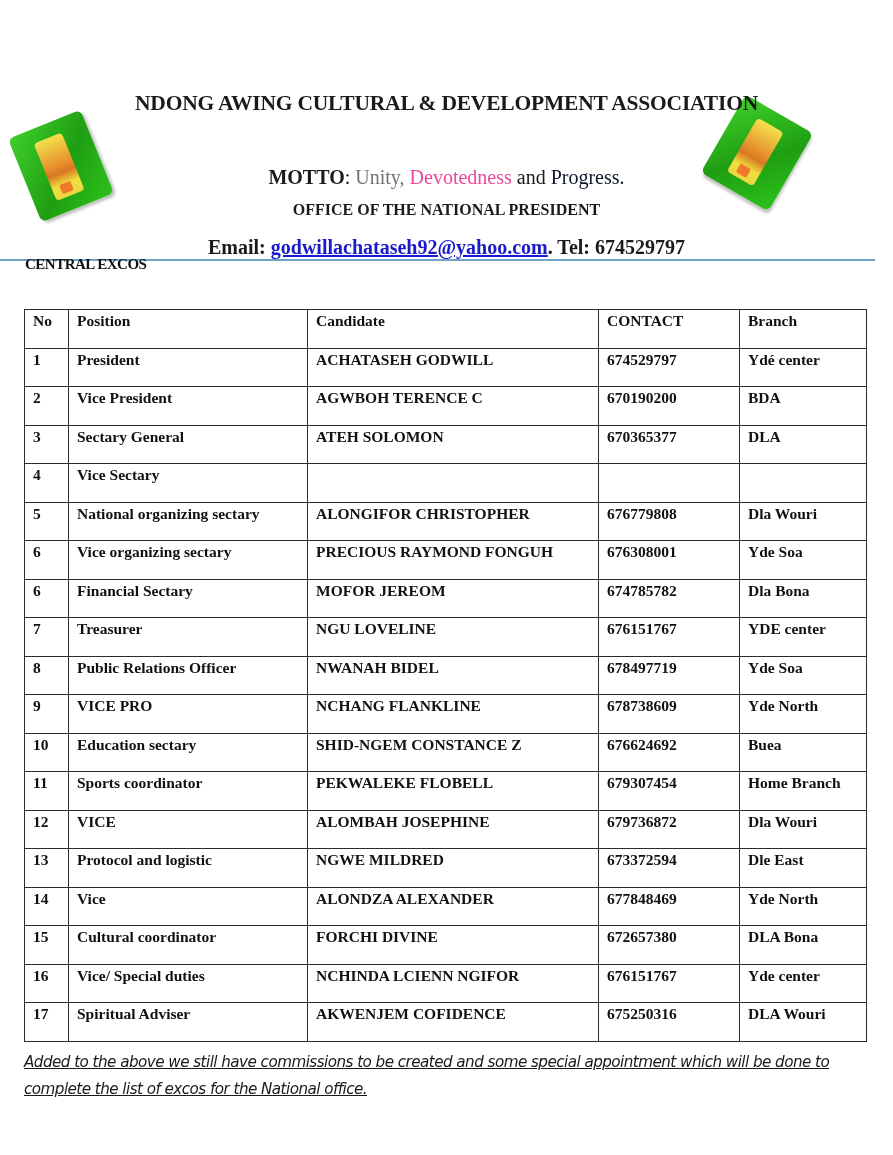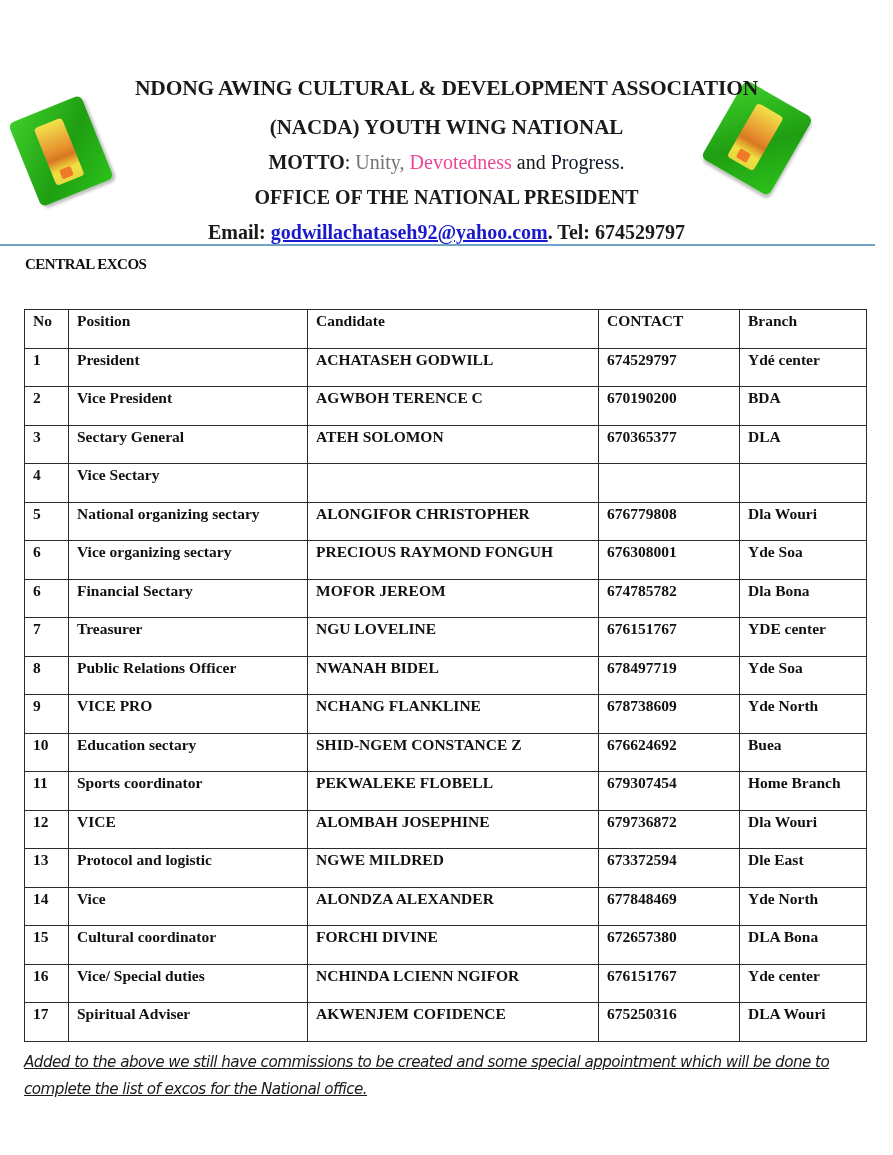--- a/index.html
+++ b/index.html
@@ -1,28 +1,28 @@
 <!DOCTYPE html>
 <html><head>
 <meta charset="utf-8">
 <style>
   html, body { margin: 0; padding: 0; background: #ffffff; }
   body { width: 893px; height: 1155px; position: relative; overflow: hidden;
          font-family: "Liberation Serif", "DejaVu Serif", serif; color: #111; }
-  .header { position: absolute; left: 0; top: 1px; width: 893px; height: 245px; border-radius: 30px; }
+  .header { position: absolute; left: 0; top: 16px; width: 893px; height: 245px; border-radius: 30px; }
   .hline { position: absolute; left: 60px; right: 60px; text-align: center; white-space: nowrap;
            font-weight: bold; color: #1a1a1a; }
   .l1 { top: 75px; font-size: 21.5px; letter-spacing: -0.2px; }
   .l2 { top: 114px; font-size: 21px; }
   .l3 { top: 150px; font-size: 20px; }
   .l3 .plain { font-weight: normal; }
   .c-unity { color: #737373; }
   .c-dev { color: #ec4899; }
   .c-prog { color: #0f172a; }
-  .l4 { top: 185px; font-size: 20px; }
+  .l4 { top: 185px; font-size: 16px; }
   .l5 { top: 220px; font-size: 20px; }
   .l5 a { color: #1a1acc; text-decoration: underline; }
   .rule { position: absolute; left: 0; top: 243px; width: 875px; height: 2px; background: #6fa3c8; }
   .logo { position: absolute; width: 78px; height: 90px; border-radius: 6px;
           background: linear-gradient(135deg, #3fcf2a 0%, #1f9e12 55%, #2cc21a 100%);
           box-shadow: 2px 3px 3px rgba(0,0,0,0.25); }
   .logo .fig { position: absolute; left: 22px; top: 14px; width: 30px; height: 62px;
                background: linear-gradient(180deg, #f2e24a 0%, #e8932f 45%, #d87822 60%, #f0e040 80%, #e8d840 100%);
                border-radius: 4px; }
   .logo .dot { position: absolute; left: 30px; top: 62px; width: 12px; height: 10px; background: #f07a2a; border-radius: 2px; }
@@ -45,21 +45,20 @@
   <div class="logo logo-left">
     <div class="fig"></div>
     <div class="dot"></div>
   </div>
   <div class="logo logo-right">
     <div class="fig"></div>
     <div class="dot"></div>
   </div>
 
   <div class="hline l1">NDONG AWING CULTURAL &amp; DEVELOPMENT ASSOCIATION</div>
-  <div class="hline l2">(NACDA) YOUTH WING NATIONAL</div>
   <div class="hline l3">
     <span>MOTTO</span><span class="plain">: </span><span class="plain c-unity">Unity,</span>
     <span class="plain c-dev">Devotedness</span>
     <span class="plain">and</span>
     <span class="plain c-prog">Progress.</span>
   </div>
   <div class="hline l4">OFFICE OF THE NATIONAL PRESIDENT</div>
   <div class="hline l5">
     <span>Email: </span><a>godwillachataseh92@yahoo.com</a><span>. Tel: </span><span>674529797</span>
   </div>

